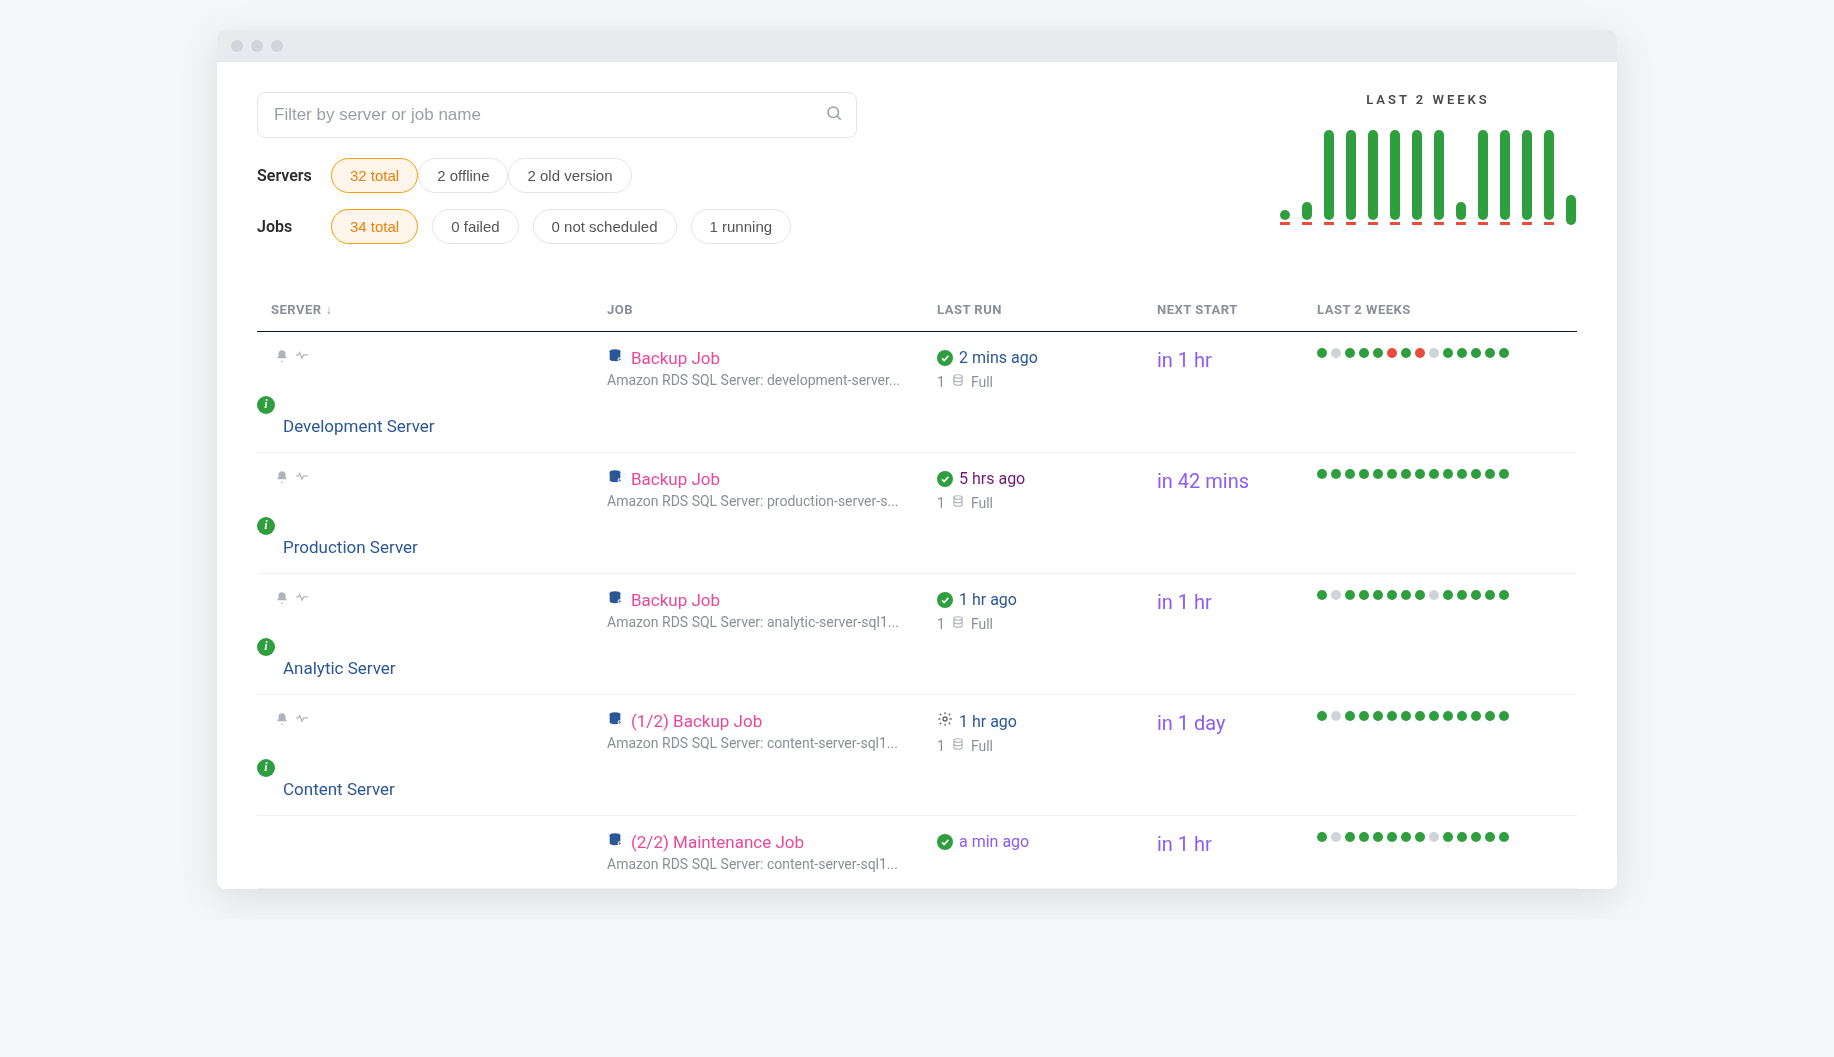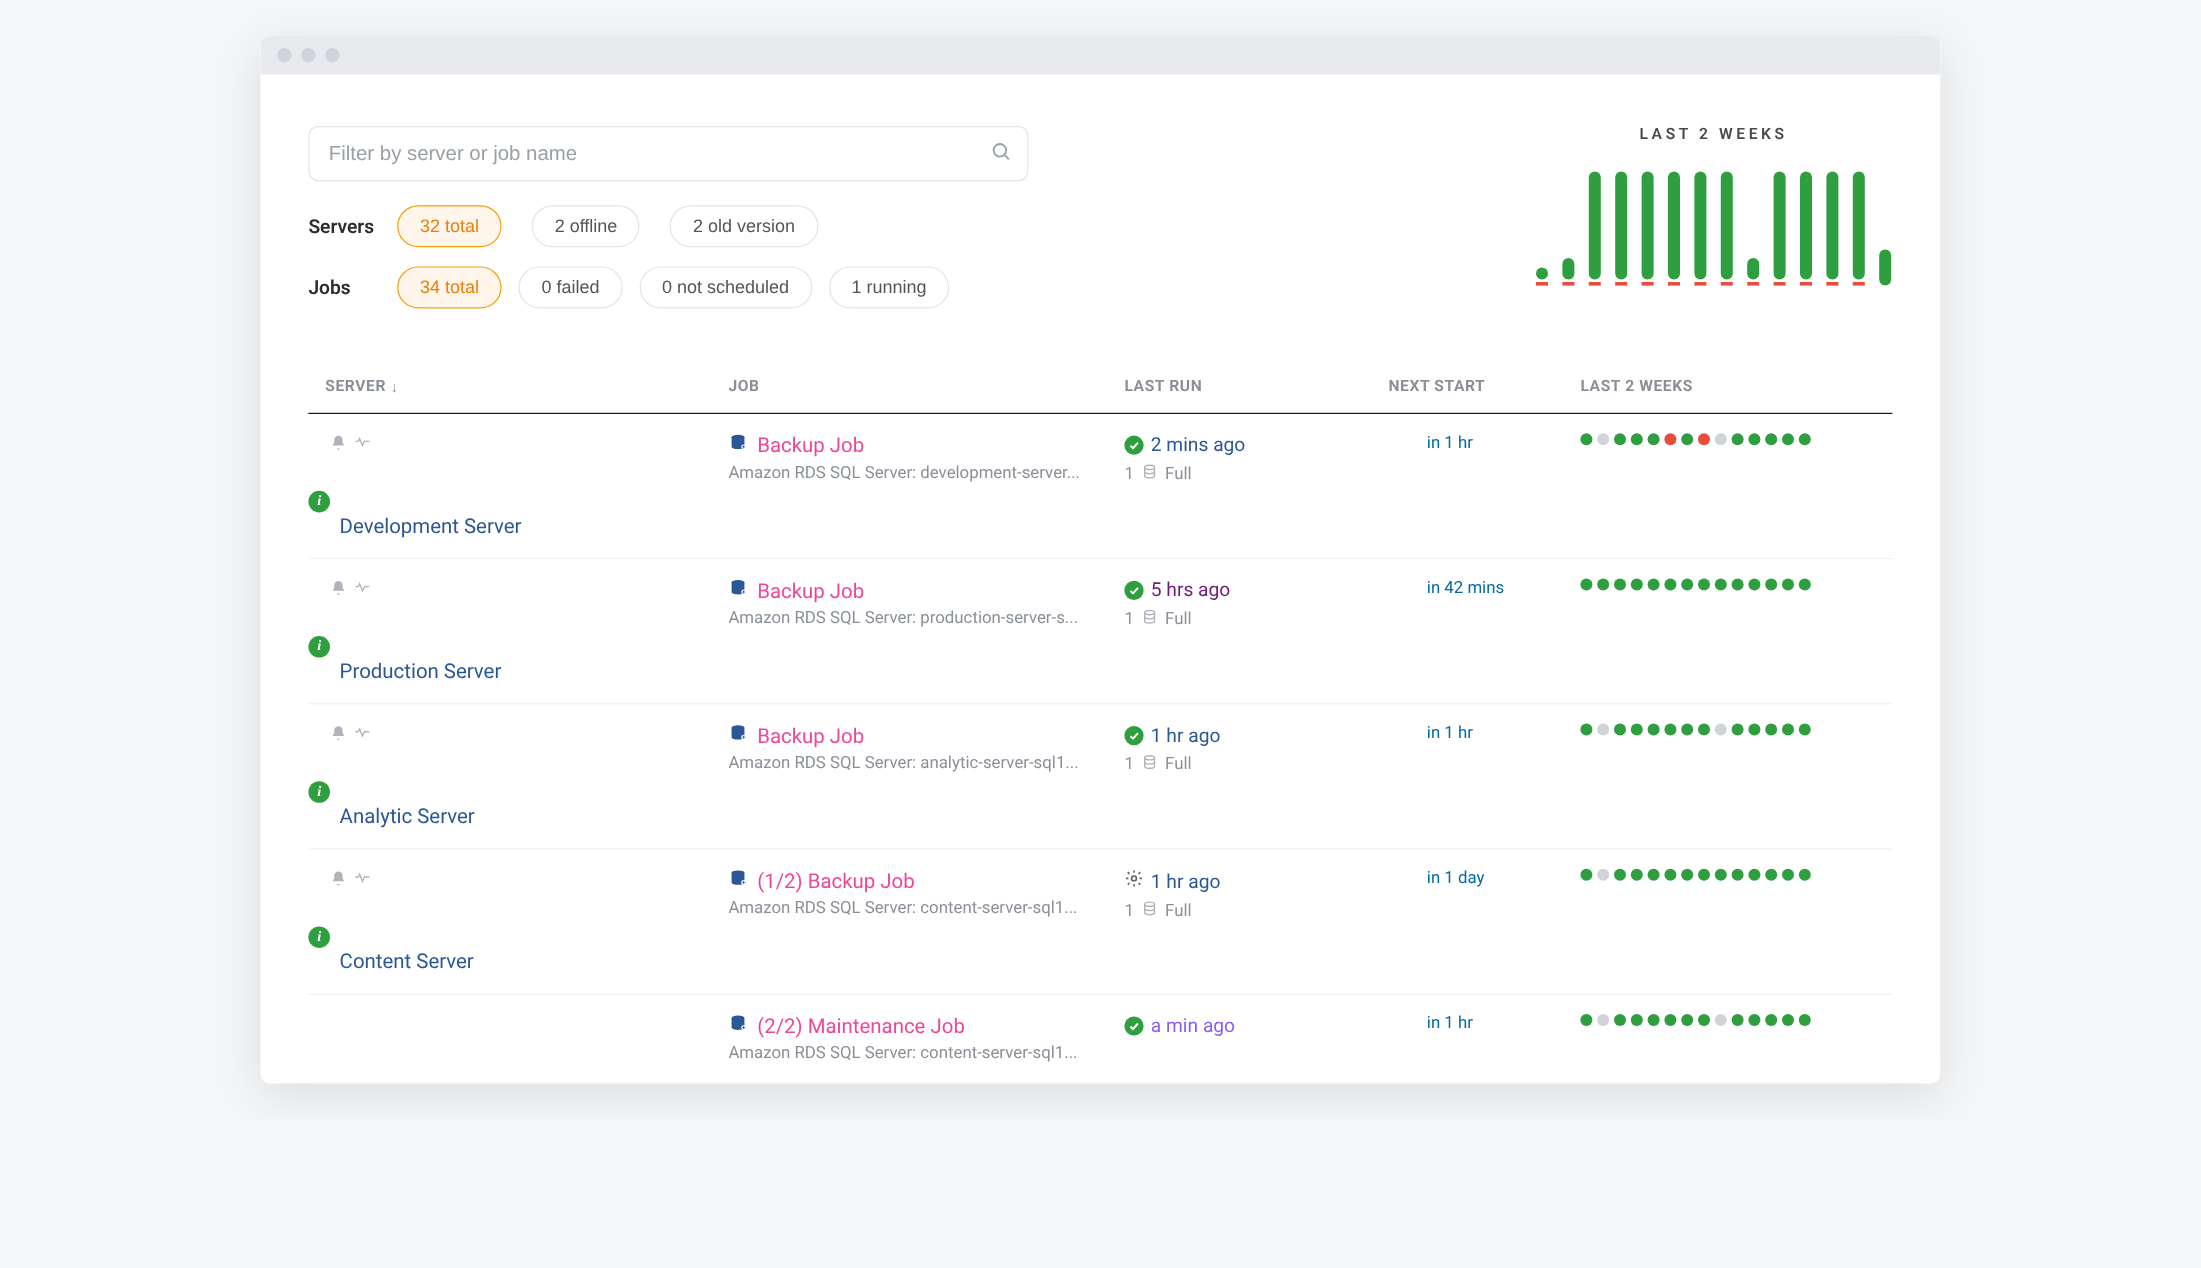--- a/index.html
+++ b/index.html
@@ -17,21 +17,21 @@
   max-width: 1400px;
   margin: 0 auto;
 }
 .titlebar {
   background: #e8eaed;
   padding: 10px 14px;
   display: flex;
   gap: 8px;
 }
 .tlight { width: 12px; height: 12px; border-radius: 50%; background: #d1d5db; }
-.content { padding: 43px 40px 0; }
+.content { padding: 30px 40px 0; }
 .top-row { display: flex; gap: 40px; align-items: flex-start; }
 .left-top { flex: 1; }
 .searchbox {
   position: relative;
   width: 600px;
   margin-bottom: 20px;
 }
 .searchbox input {
   width: 100%;
   padding: 12px 44px 12px 16px;
@@ -103,21 +103,21 @@
 .job-block:last-child { margin-bottom: 0; }
 .job-name { display: flex; align-items: center; gap: 8px; color: #ec4899; font-size: 17px; cursor: pointer; }
 .job-sub { color: #8a8f98; font-size: 14px; margin-top: 4px; }
 .run-cell { font-size: 16px; }
 .run-main { display: flex; align-items: center; gap: 6px; color: #2b5797; margin-bottom: 6px; }
 .run-sub { color: #8a8f98; font-size: 14px; display: flex; align-items: center; gap: 6px; }
 .check-icon {
   width: 16px; height: 16px; border-radius: 50%; background: #2e9e3f;
   display: inline-flex; align-items: center; justify-content: center;
 }
-.next-cell { color: #0369a1; font-size: 14px; margin-left: 32px; }
+.next-cell { color: #8b5cf6; font-size: 20px; }
 .dots { display: flex; gap: 4px; align-items: center; }
 .dot { width: 10px; height: 10px; border-radius: 50%; }
 .dg { background: #2e9e3f; }
 .dr { background: #e74c3c; }
 .dw { background: #d0d4d9; }
 .db-icon { color: #2b5797; }
 .stack-icon { color: #b0b4ba; }
 .sort-arrow { font-size: 12px; }
 </style>
 </head>
@@ -138,21 +138,21 @@
           <span class="search-icon">
             <svg width="18" height="18" viewBox="0 0 24 24" fill="none" stroke="currentColor" stroke-width="2">
                 <circle cx="11" cy="11" r="7"></circle>
                 <line x1="21" y1="21" x2="16.5" y2="16.5"></line>
               </svg>
           </span>
         </div>
 
         <div class="filter-row">
           <span class="filter-label">Servers</span>
-          <div id="server-pills" style="display:flex;gap:25px;">
+          <div id="server-pills" style="display:flex;gap:0;">
               <button class="pill active">32 total</button>
               <button class="pill">2 offline</button>
               <button class="pill">2 old version</button>
             </div>
         </div>
 
         <div class="filter-row">
           <span class="filter-label">Jobs</span>
           <div id="job-pills" style="display:flex;gap:14px;">
               <button class="pill active">34 total</button>

